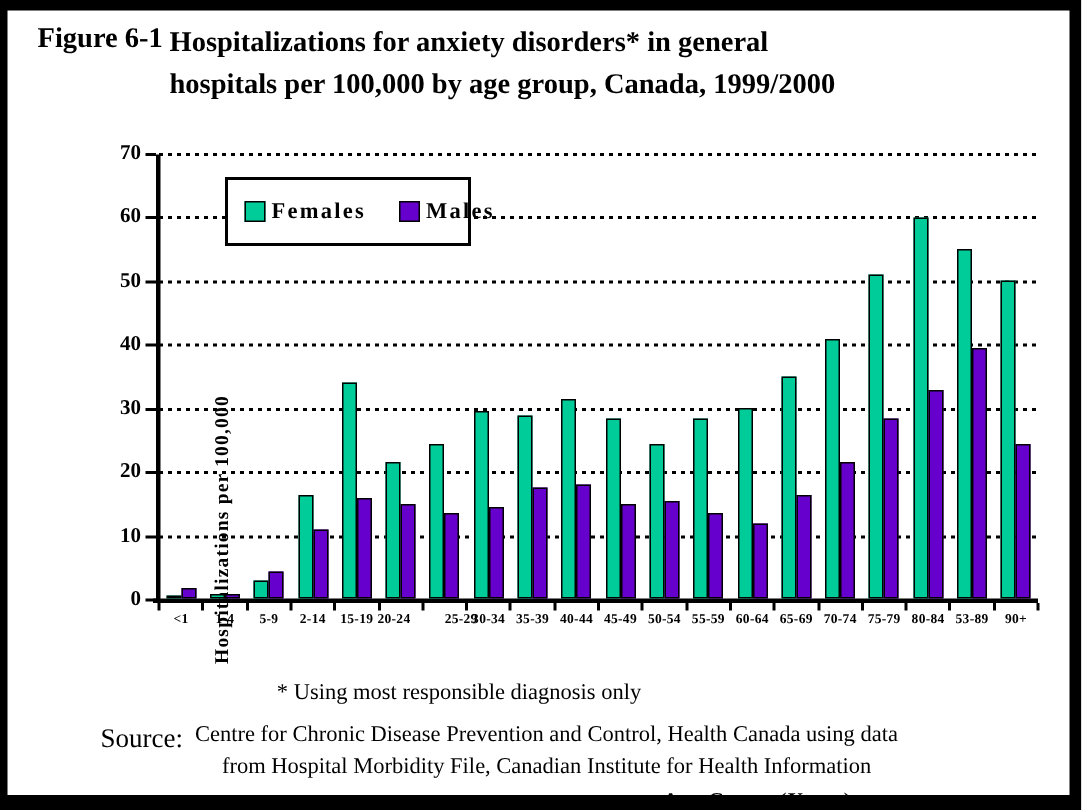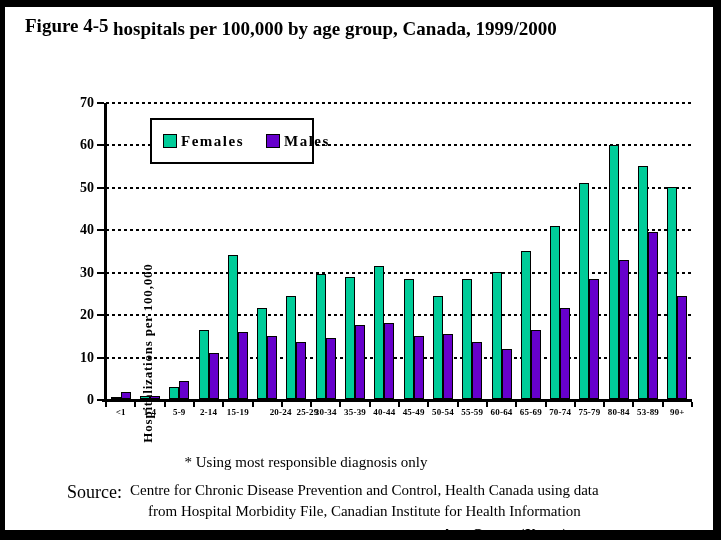--- a/index.html
+++ b/index.html
@@ -45,22 +45,23 @@
   .source-label { position:absolute; left:67px; top:482px; font-size:18px; }
   .source-line1 { position:absolute; left:130px; top:482px; font-size:15px; white-space:nowrap; }
   .source-line2 { position:absolute; left:148px; top:503px; font-size:15px; white-space:nowrap; }
 </style>
 </head>
 <body>
 
 <div class="page">
   <div class="border-overlay"></div>
 
-  <div class="fig-label">Figure 4-5</div>
+  <div class="fig-label">Figure 6-1</div>
   <div class="fig-title">
+    <div>Hospitalizations for anxiety disorders* in general</div>
     <div>hospitals per 100,000 by age group, Canada, 1999/2000</div>
   </div>
 
   <div class="plot" id="plot">
     <div class="y-axis-title">Hospitalizations per 100,000</div>
     <div class="y-axis-line"></div>
     <div class="x-axis-line"></div>
     <div class="x-axis-title">Age Group (Years)</div>
   <div class="ytick" style="bottom: -1px;"></div>
       <div class="ylabel" style="bottom: -7px;">0</div>
@@ -128,21 +129,21 @@
       <div class="xlabel" style="left: 77.9px; width: 49.3px;">2-14</div>
       <div class="group" style="left: 117.2px; width: 29.3px;">
         <div class="bar" style="left: 4.65px; height: 143.636px; background: rgb(0, 204, 153);"></div>
         <div class="bar" style="left: 14.65px; height: 67.2643px; background: rgb(102, 0, 204);"></div>
       </div>
       <div class="xlabel" style="left: 107.2px; width: 49.3px;">15-19</div>
       <div class="group" style="left: 146.5px; width: 29.3px;">
         <div class="bar" style="left: 4.65px; height: 90.6px; background: rgb(0, 204, 153);"></div>
         <div class="bar" style="left: 14.65px; height: 63.0214px; background: rgb(102, 0, 204);"></div>
       </div>
-      <div class="xlabel" style="left: 150px; width: 49.3px; text-align: center;">20-24</div>
+      <div class="xlabel" style="left: 132px; width: 49.3px; text-align: center;">20-24</div>
       <div class="group" style="left: 175.8px; width: 29.3px;">
         <div class="bar" style="left: 4.65px; height: 103.329px; background: rgb(0, 204, 153);"></div>
         <div class="bar" style="left: 14.65px; height: 56.6571px; background: rgb(102, 0, 204);"></div>
       </div>
       <div class="xlabel" style="left: 165.8px; width: 49.3px; margin-left: 11px;">25-29</div>
       <div class="group" style="left: 205.1px; width: 29.3px;">
         <div class="bar" style="left: 4.65px; height: 124.543px; background: rgb(0, 204, 153);"></div>
         <div class="bar" style="left: 14.65px; height: 60.9px; background: rgb(102, 0, 204);"></div>
       </div>
       <div class="xlabel" style="left: 195.1px; width: 49.3px;">30-34</div>

